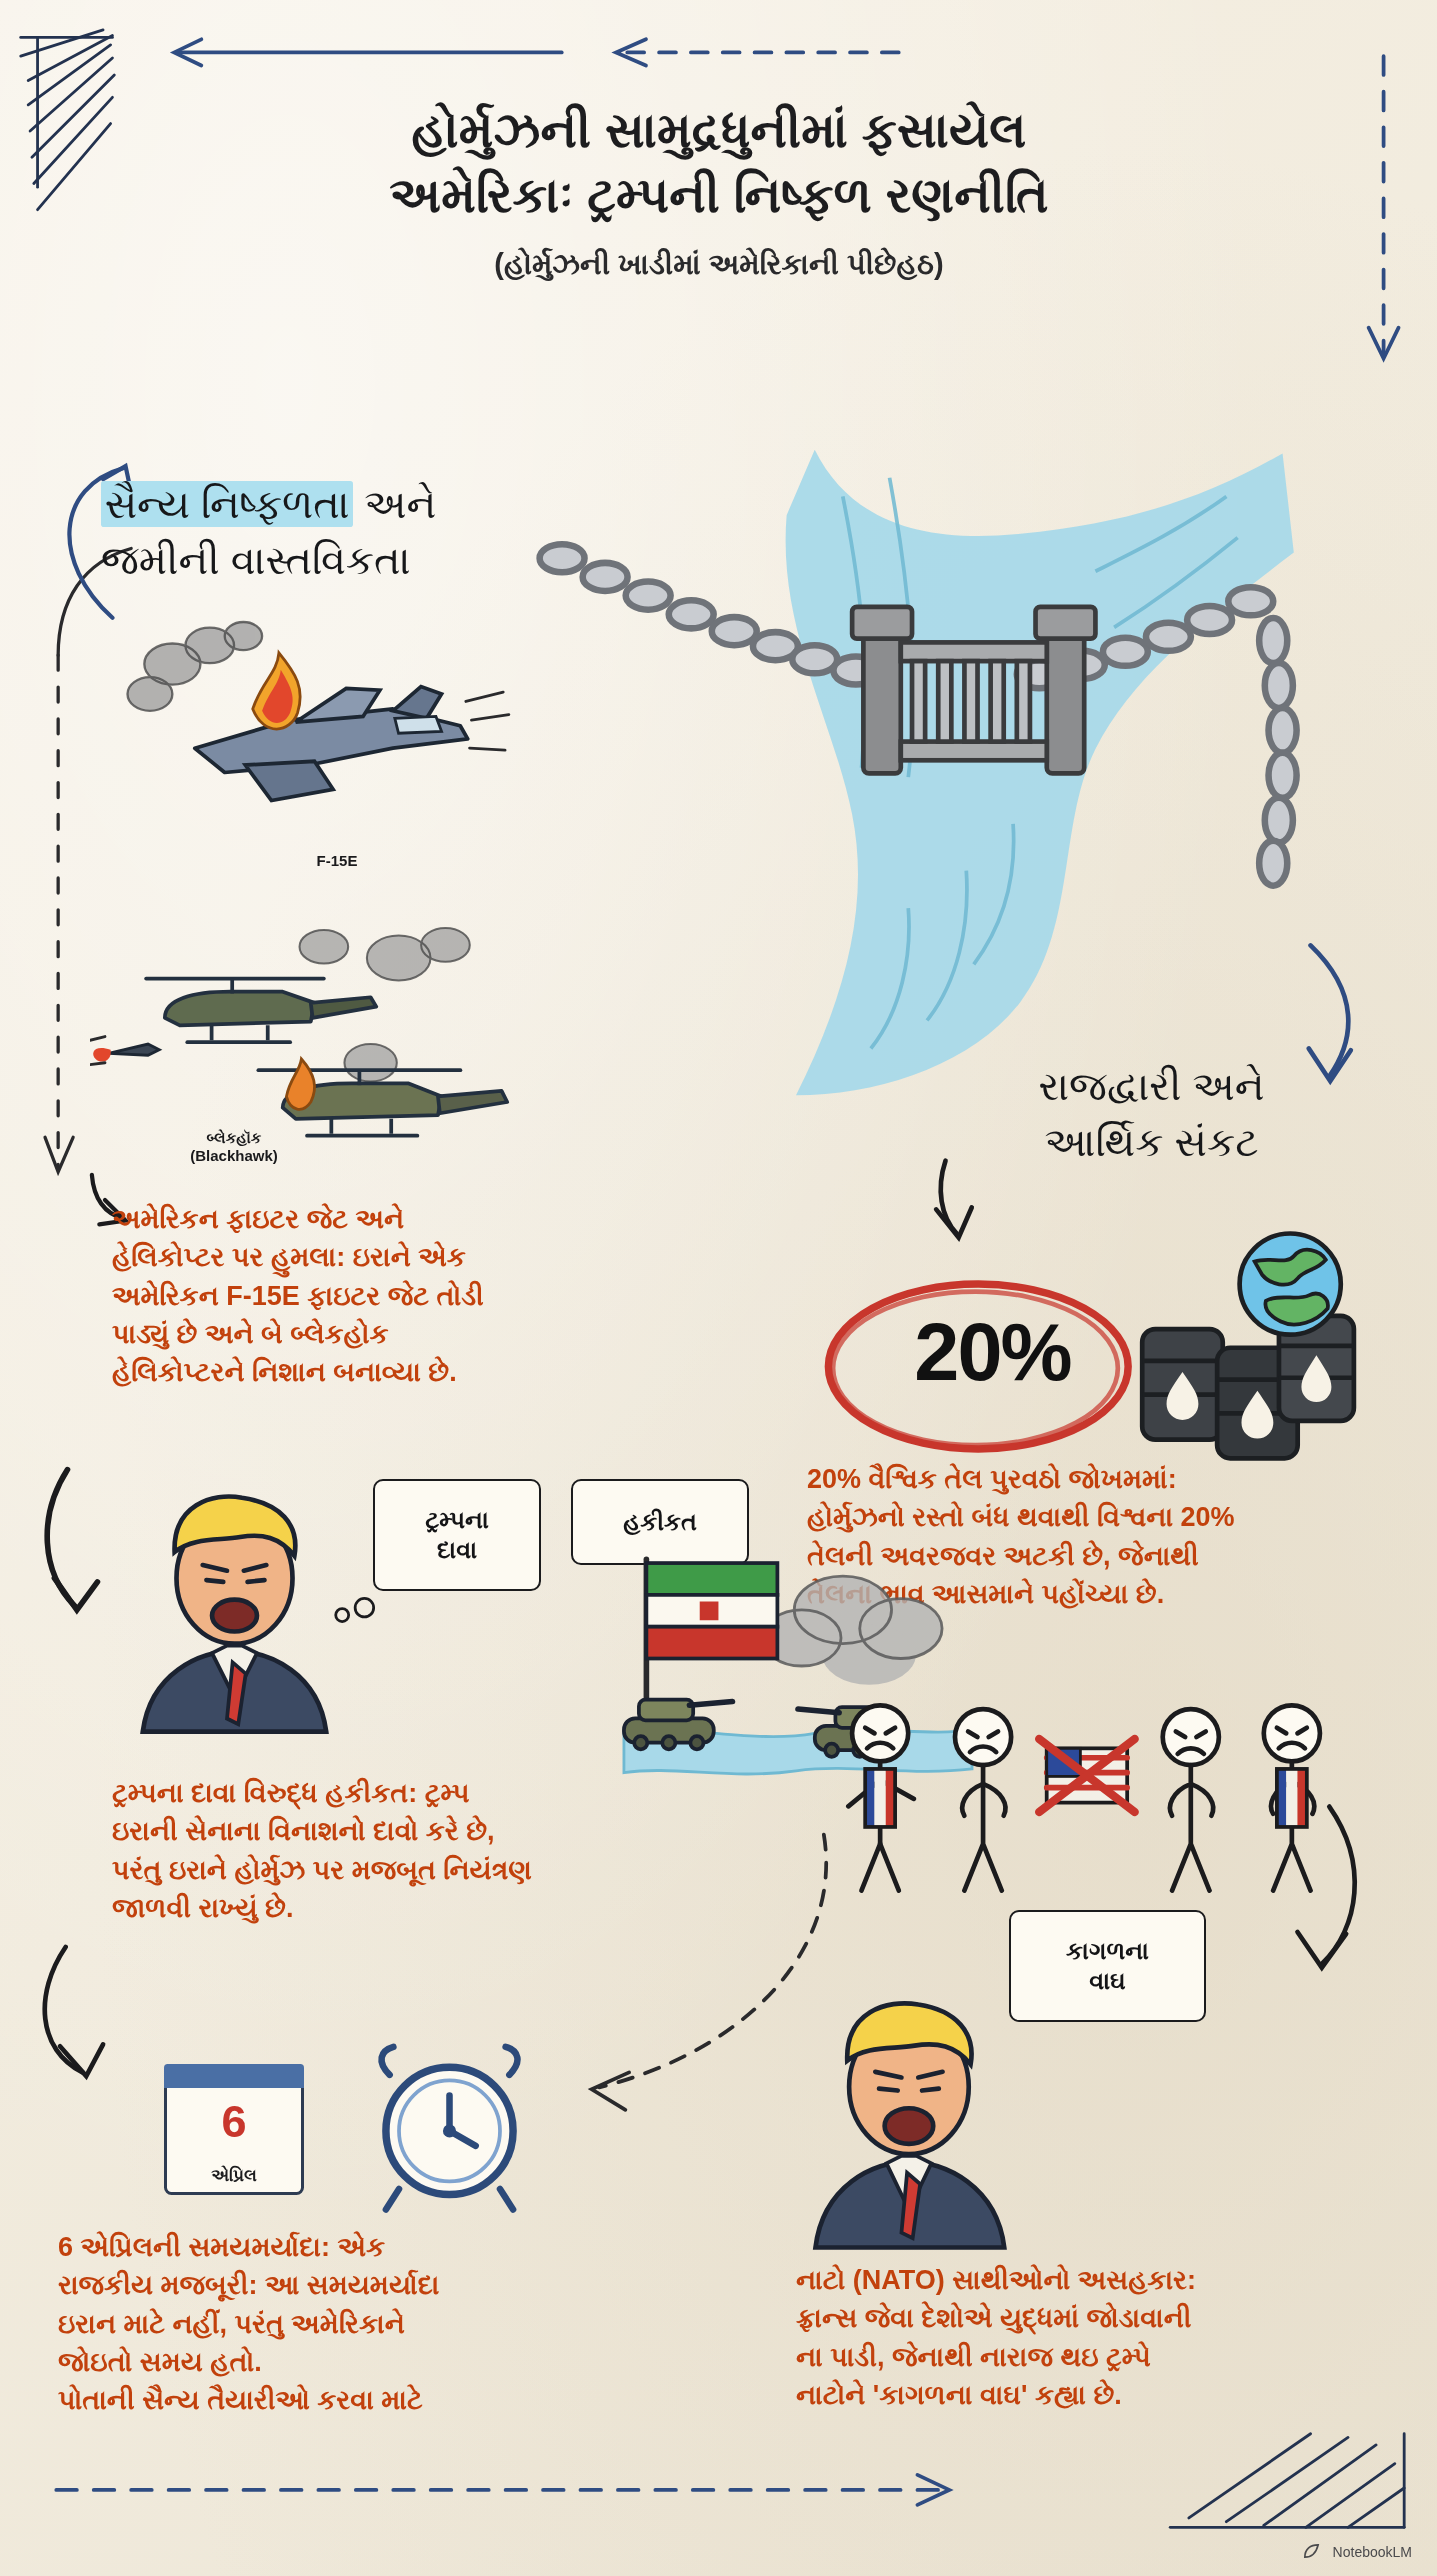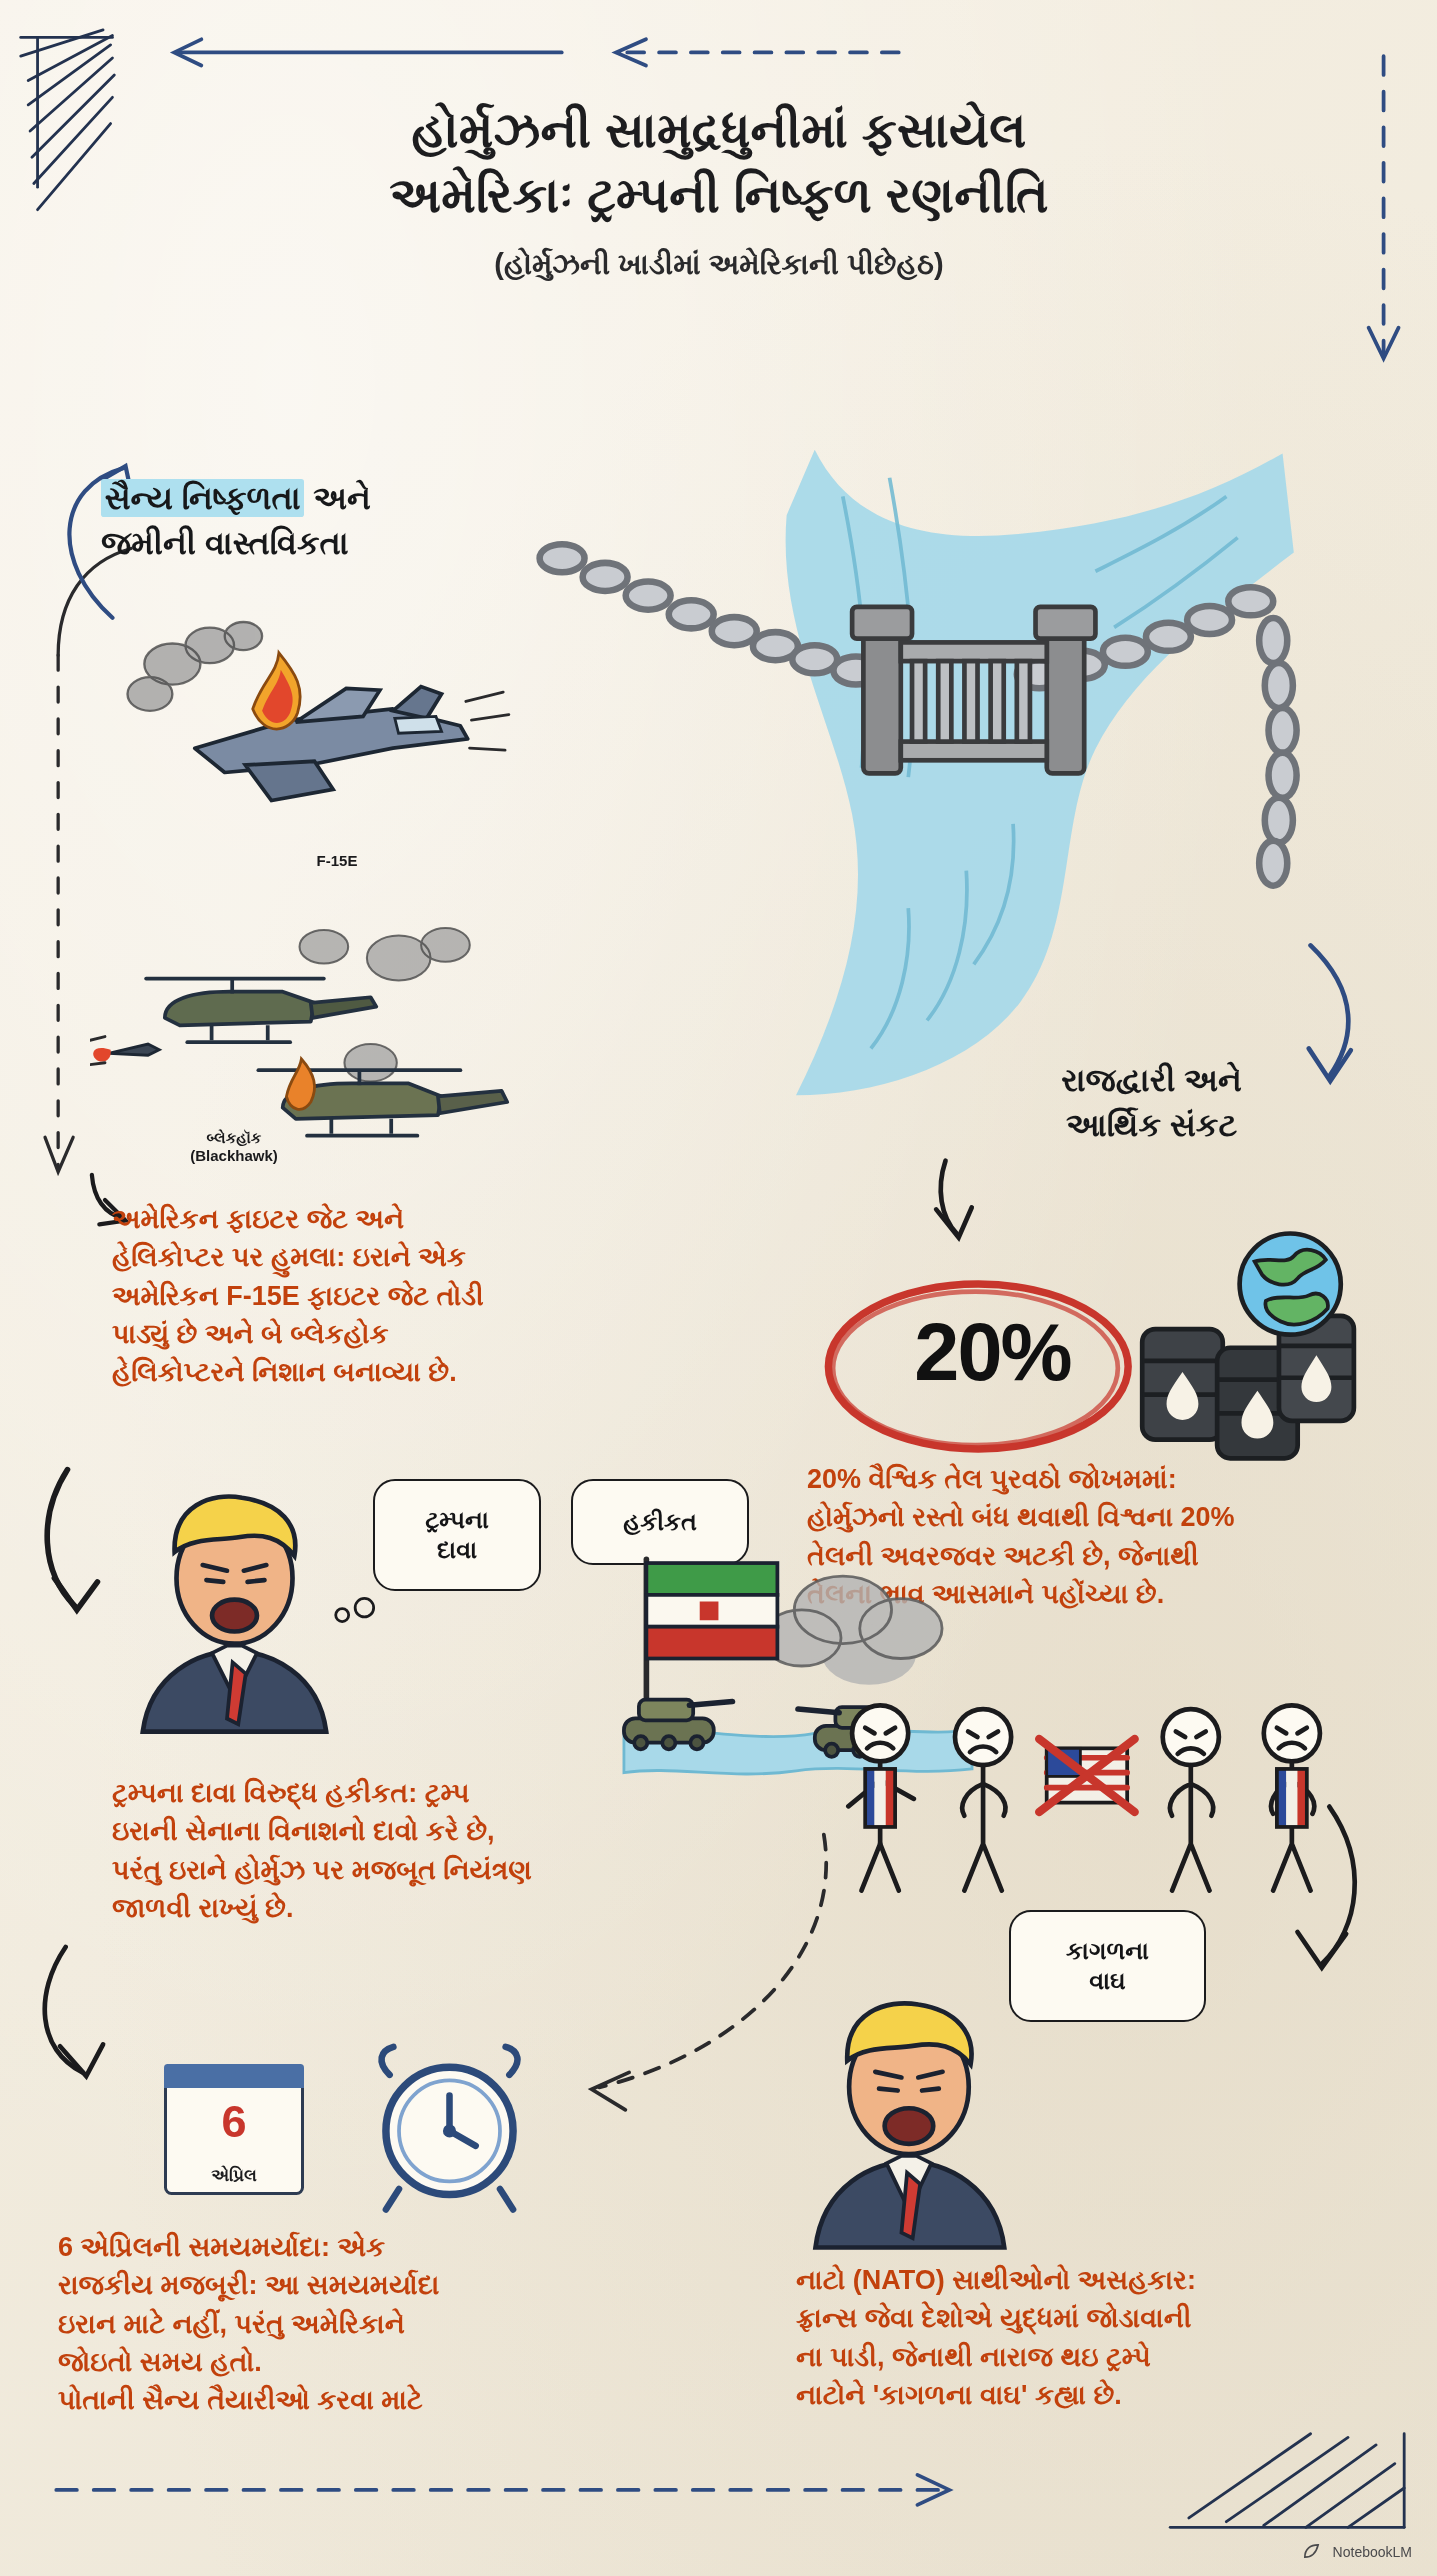--- a/index.html
+++ b/index.html
@@ -45,22 +45,22 @@
   }
   #subtitle {
     margin-top: 20.6px;
     font-size: 29px;
     font-weight: bold;
     color: #2a2a2c;
   }
 
   
   .section-heading {
-    font-size: 32px;
-    font-weight: bold;
+    font-size: 40px;
+    font-weight: normal;
     color: #17181a;
     line-height: 1.4;
   }
   .hl {
     background: #aee0ef;
     padding: 0.9px 3.7px;
     border-radius: 2.8px;
   }
 
   
@@ -74,21 +74,21 @@
     font-size: 15px;
     font-weight: bold;
     color: #1a1a1c;
     text-align: center;
   }
 
   
   .bubble {
     background: #fdfaf2;
     border: 2.8px solid #1b1b1d;
-    border-radius: 22px;
+    border-radius: 10px;
     text-align: center;
     font-size: 24px;
     font-weight: bold;
     color: #141416;
     line-height: 1.25;
     display: flex;
     align-items: center;
     justify-content: center;
     box-sizing: border-box;
     padding: 5.6px 9.4px;

